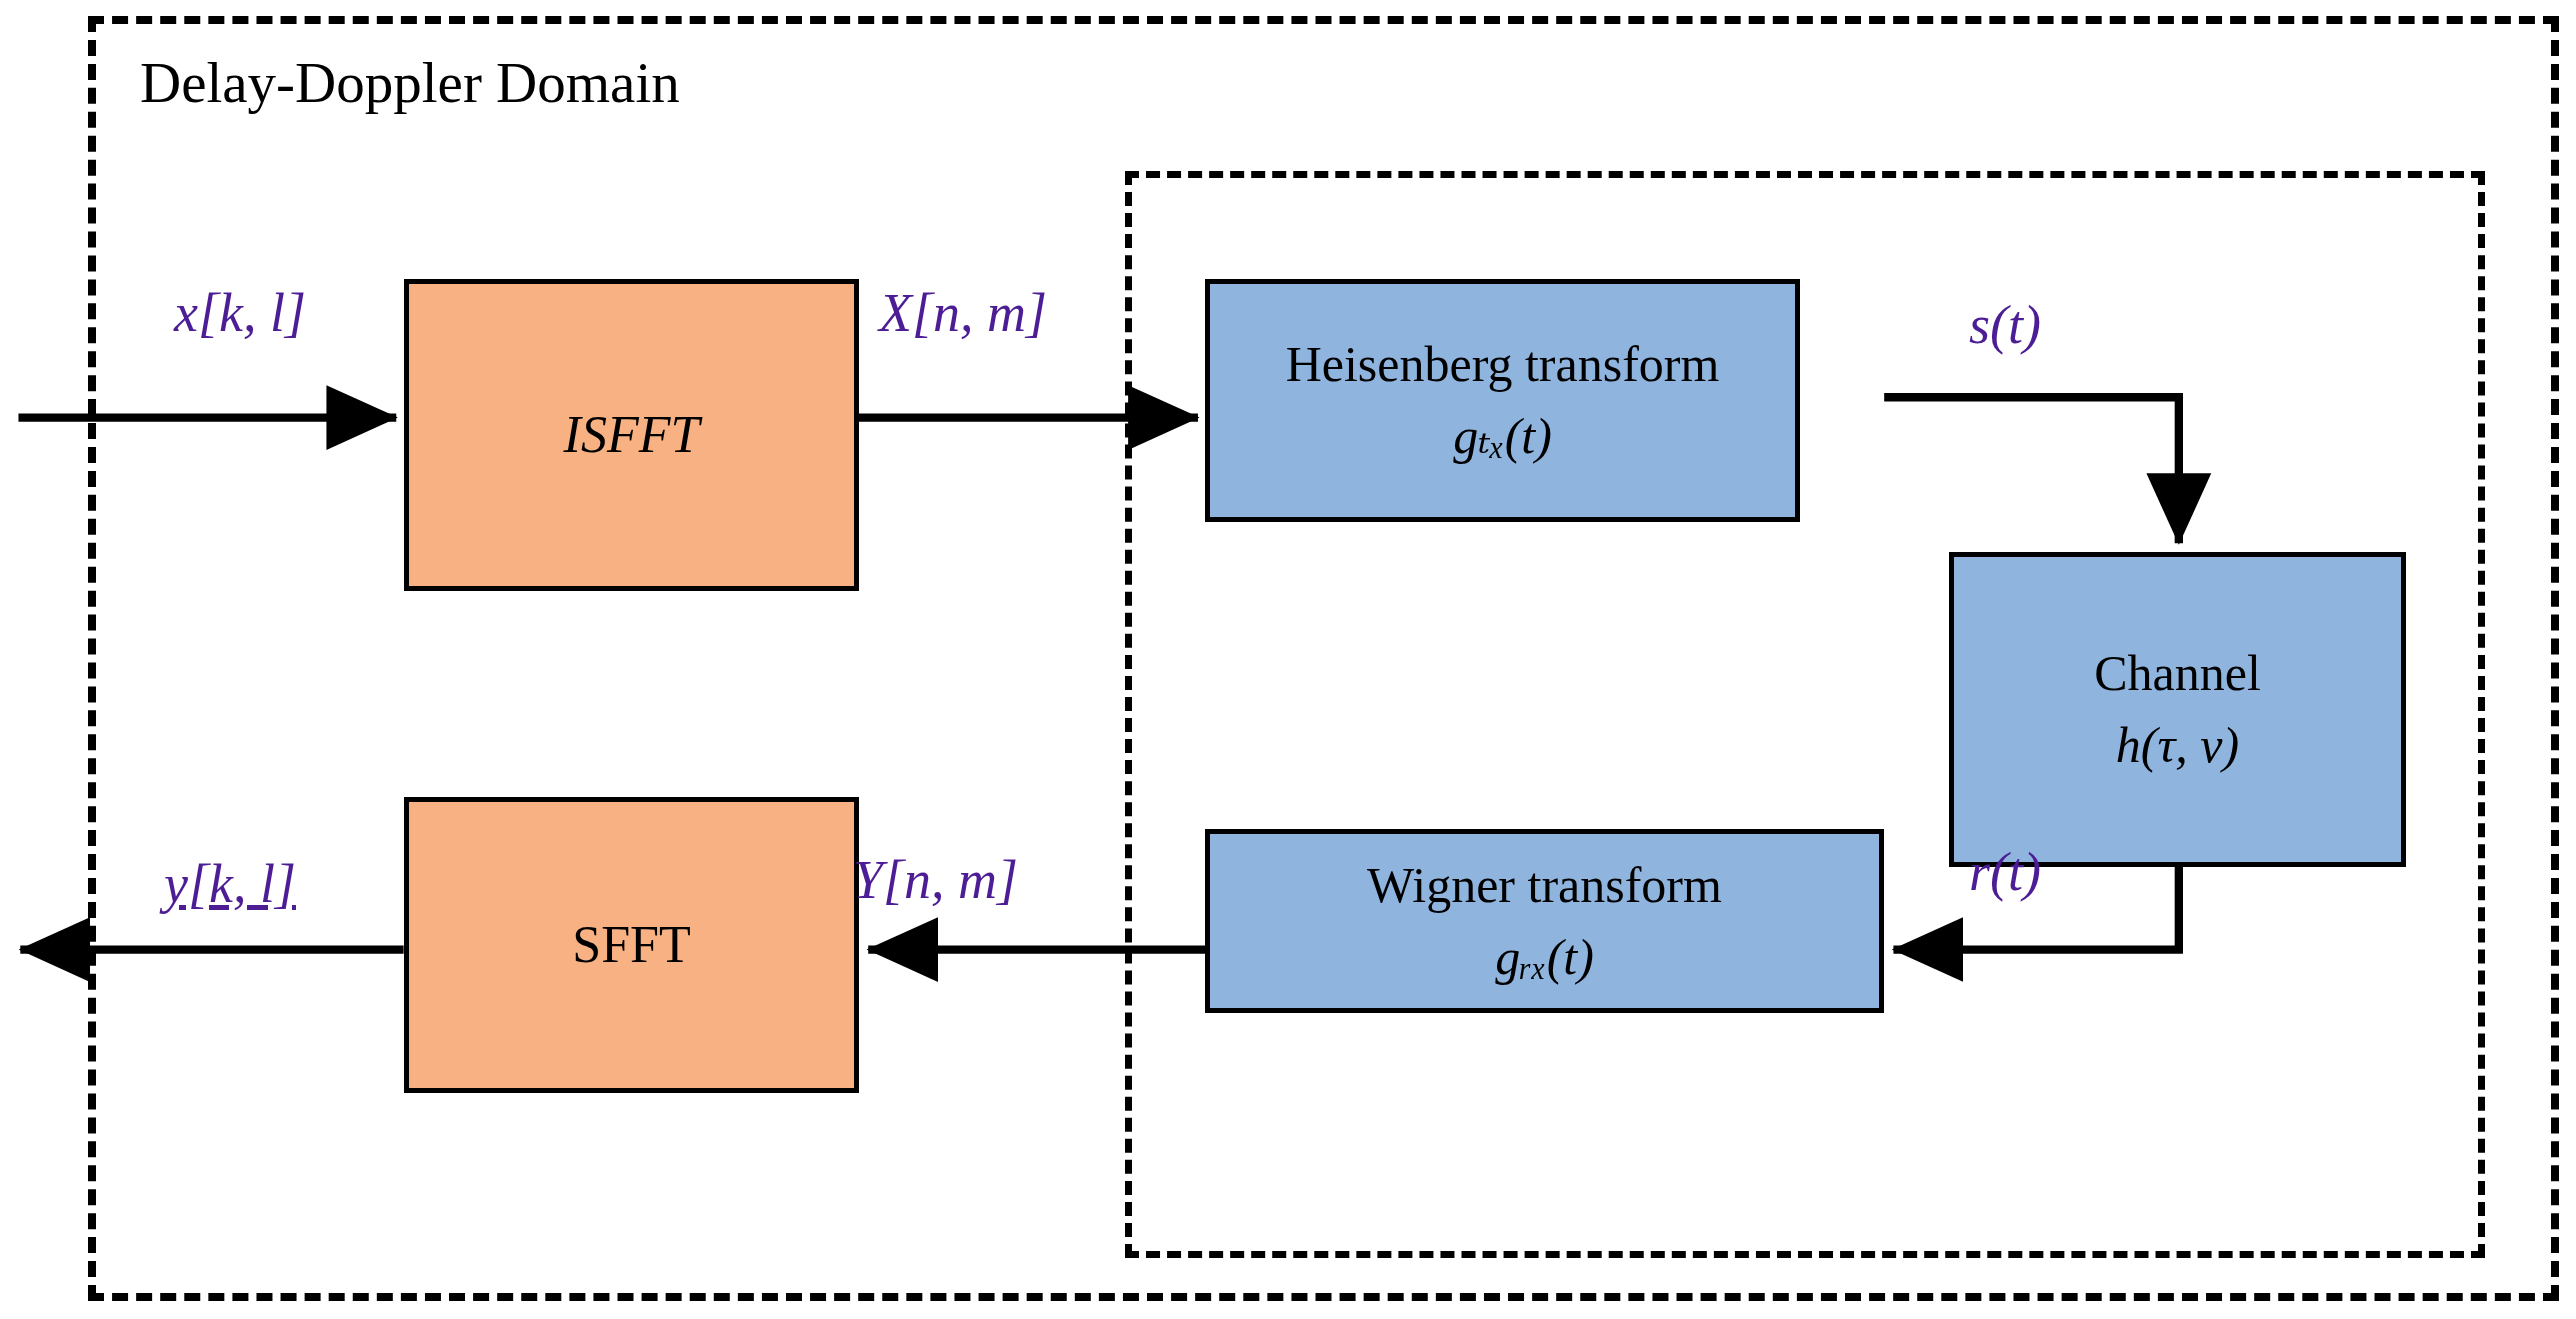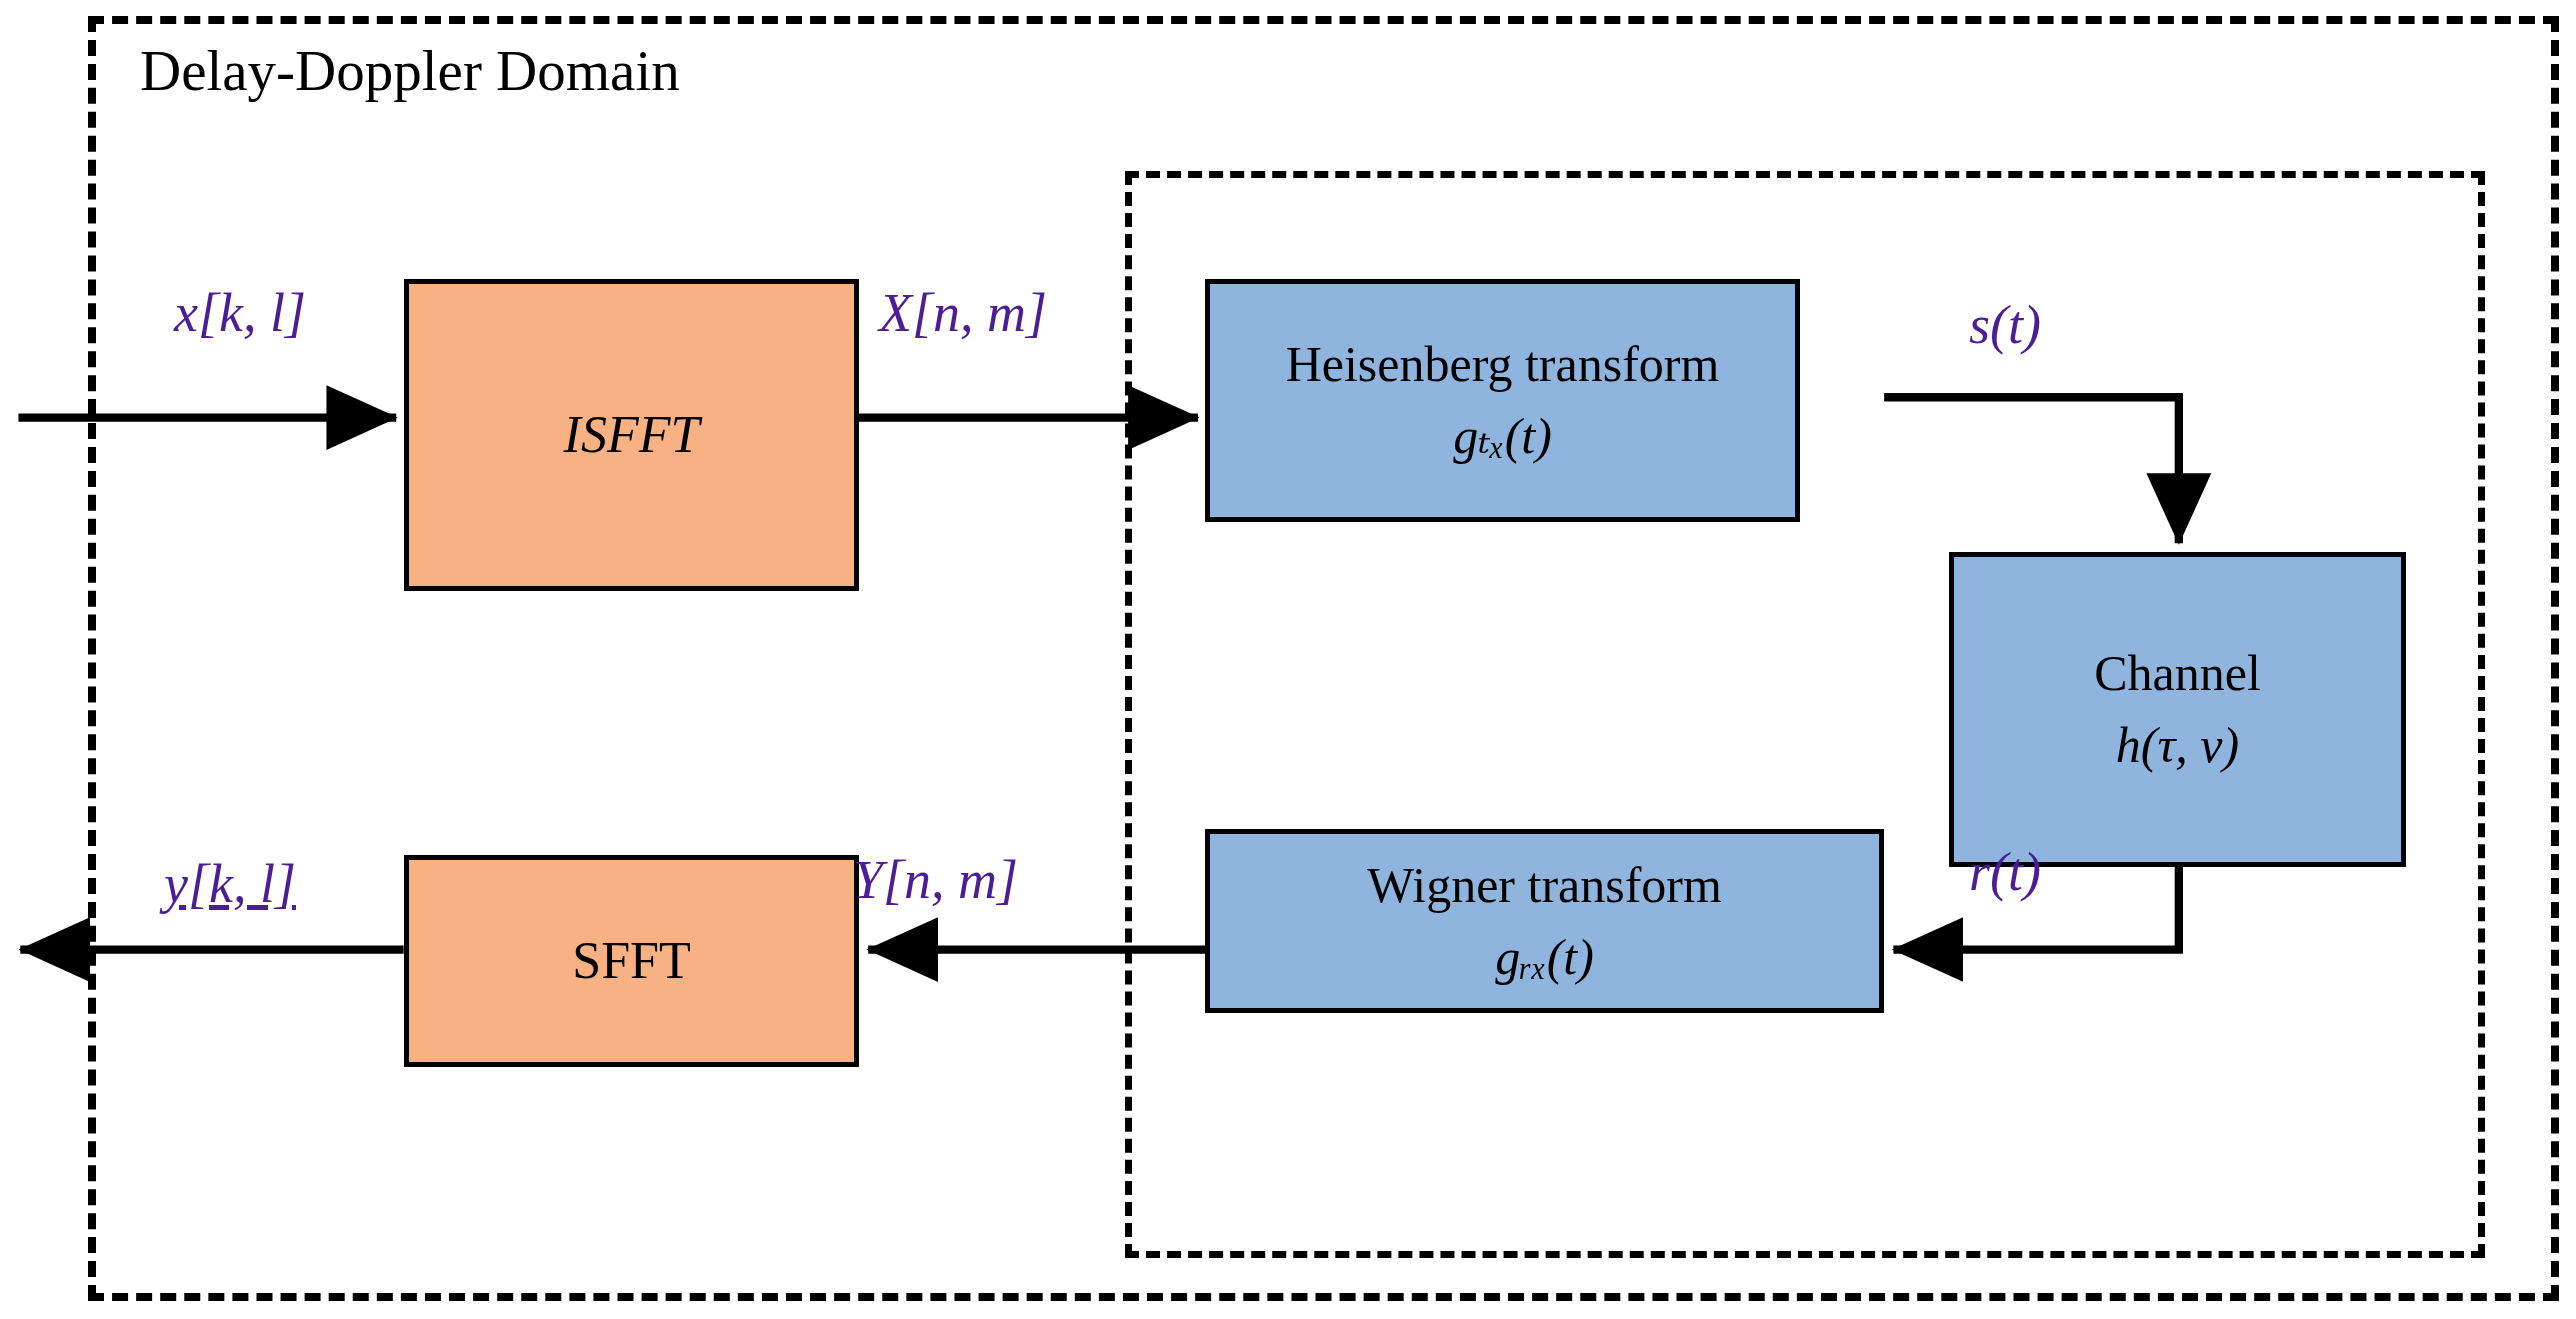--- a/index.html
+++ b/index.html
@@ -37,20 +37,21 @@
     border-width: 7.4px;
     border-style: dashed;
   }
 
   
   .domain-label {
     position: absolute;
     color: #000000;
     white-space: nowrap;
     font-weight: 400;
+    margin-top: 12px;
   }
   #label-delay-doppler {
     left: 140px; top: 41px;
     font-size: 57px;
     line-height: 1.05;
   }
   #label-time-frequency {
     left: 1427px; top: 1101px;
     font-size: 57px;
     line-height: 1.05;
@@ -78,21 +79,21 @@
     font-style: italic;
     white-space: nowrap;
     margin-top: 13px;
   }
   .block.single .line1 { font-size: 52px; }
 
   .block-orange { background: #F8B183; }
   .block-blue   { background: #8FB4DE; }
 
   #block-isfft     { left: 404px;  top: 279px;  width: 455px;  height: 312px; font-style: italic; }
-  #block-sfft      { left: 404px;  top: 855px;  width: 455px;  height: 212px; }
+  #block-sfft      { left: 404px;  top: 797px;  width: 455px;  height: 296px; }
   #block-heisenberg{ left: 1205px; top: 279px;  width: 595px;  height: 243px; }
   #block-wigner    { left: 1205px; top: 829px;  width: 679px;  height: 184px; }
   #block-channel   { left: 1949px; top: 552px;  width: 457px;  height: 315px; }
 
   
   .sig-label {
     position: absolute;
     font-style: italic;
     font-size: 54px;
     color: #4c1d95;

